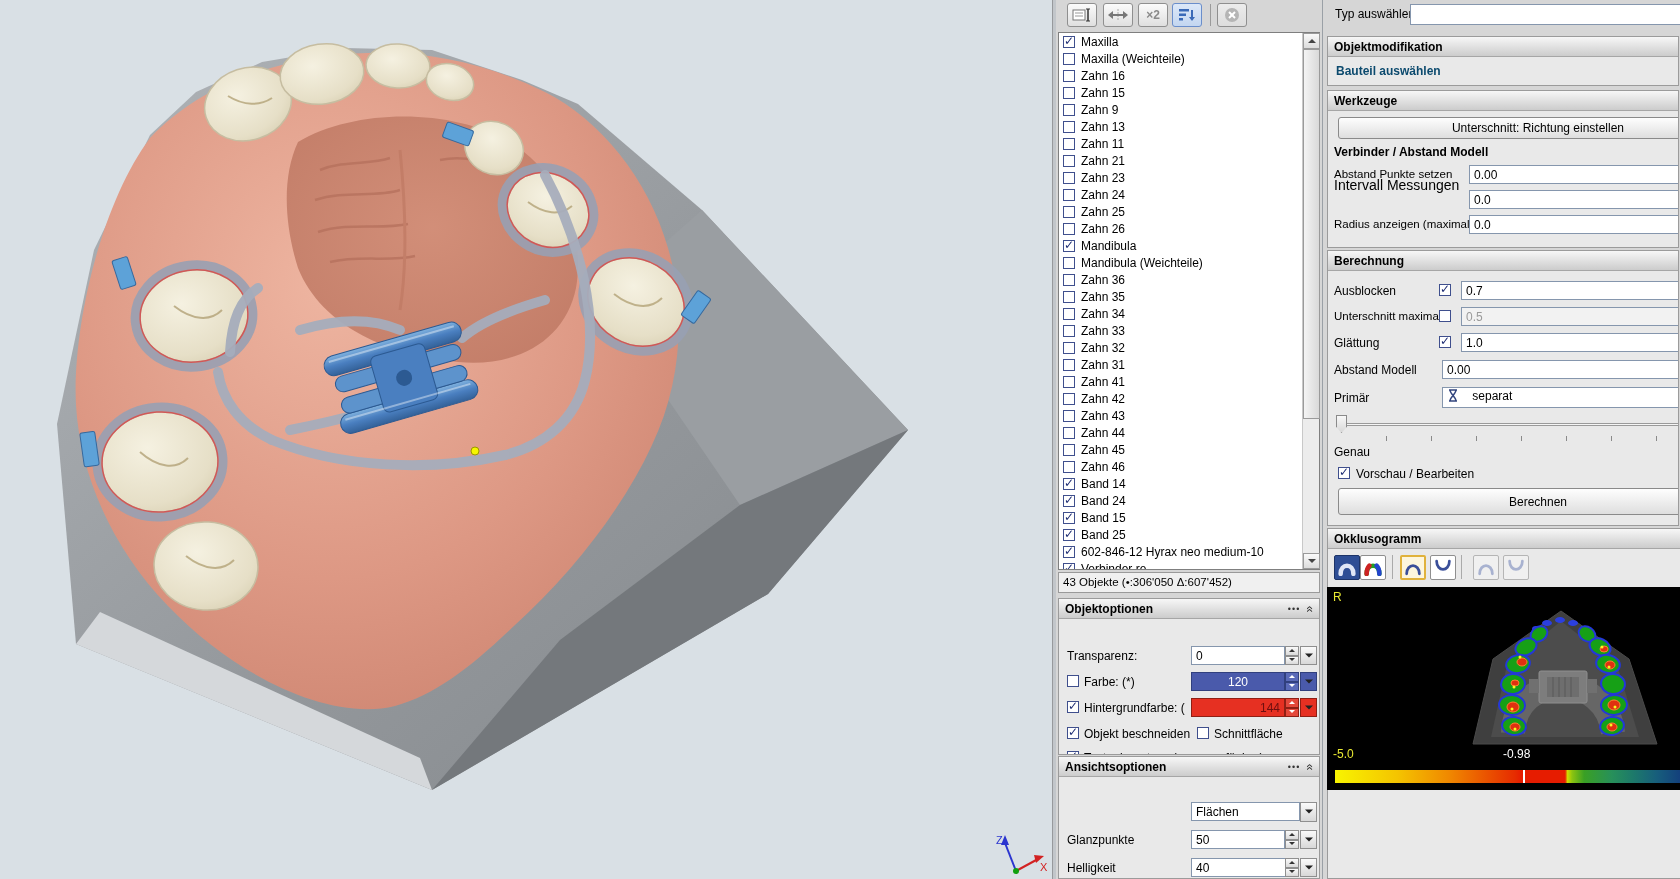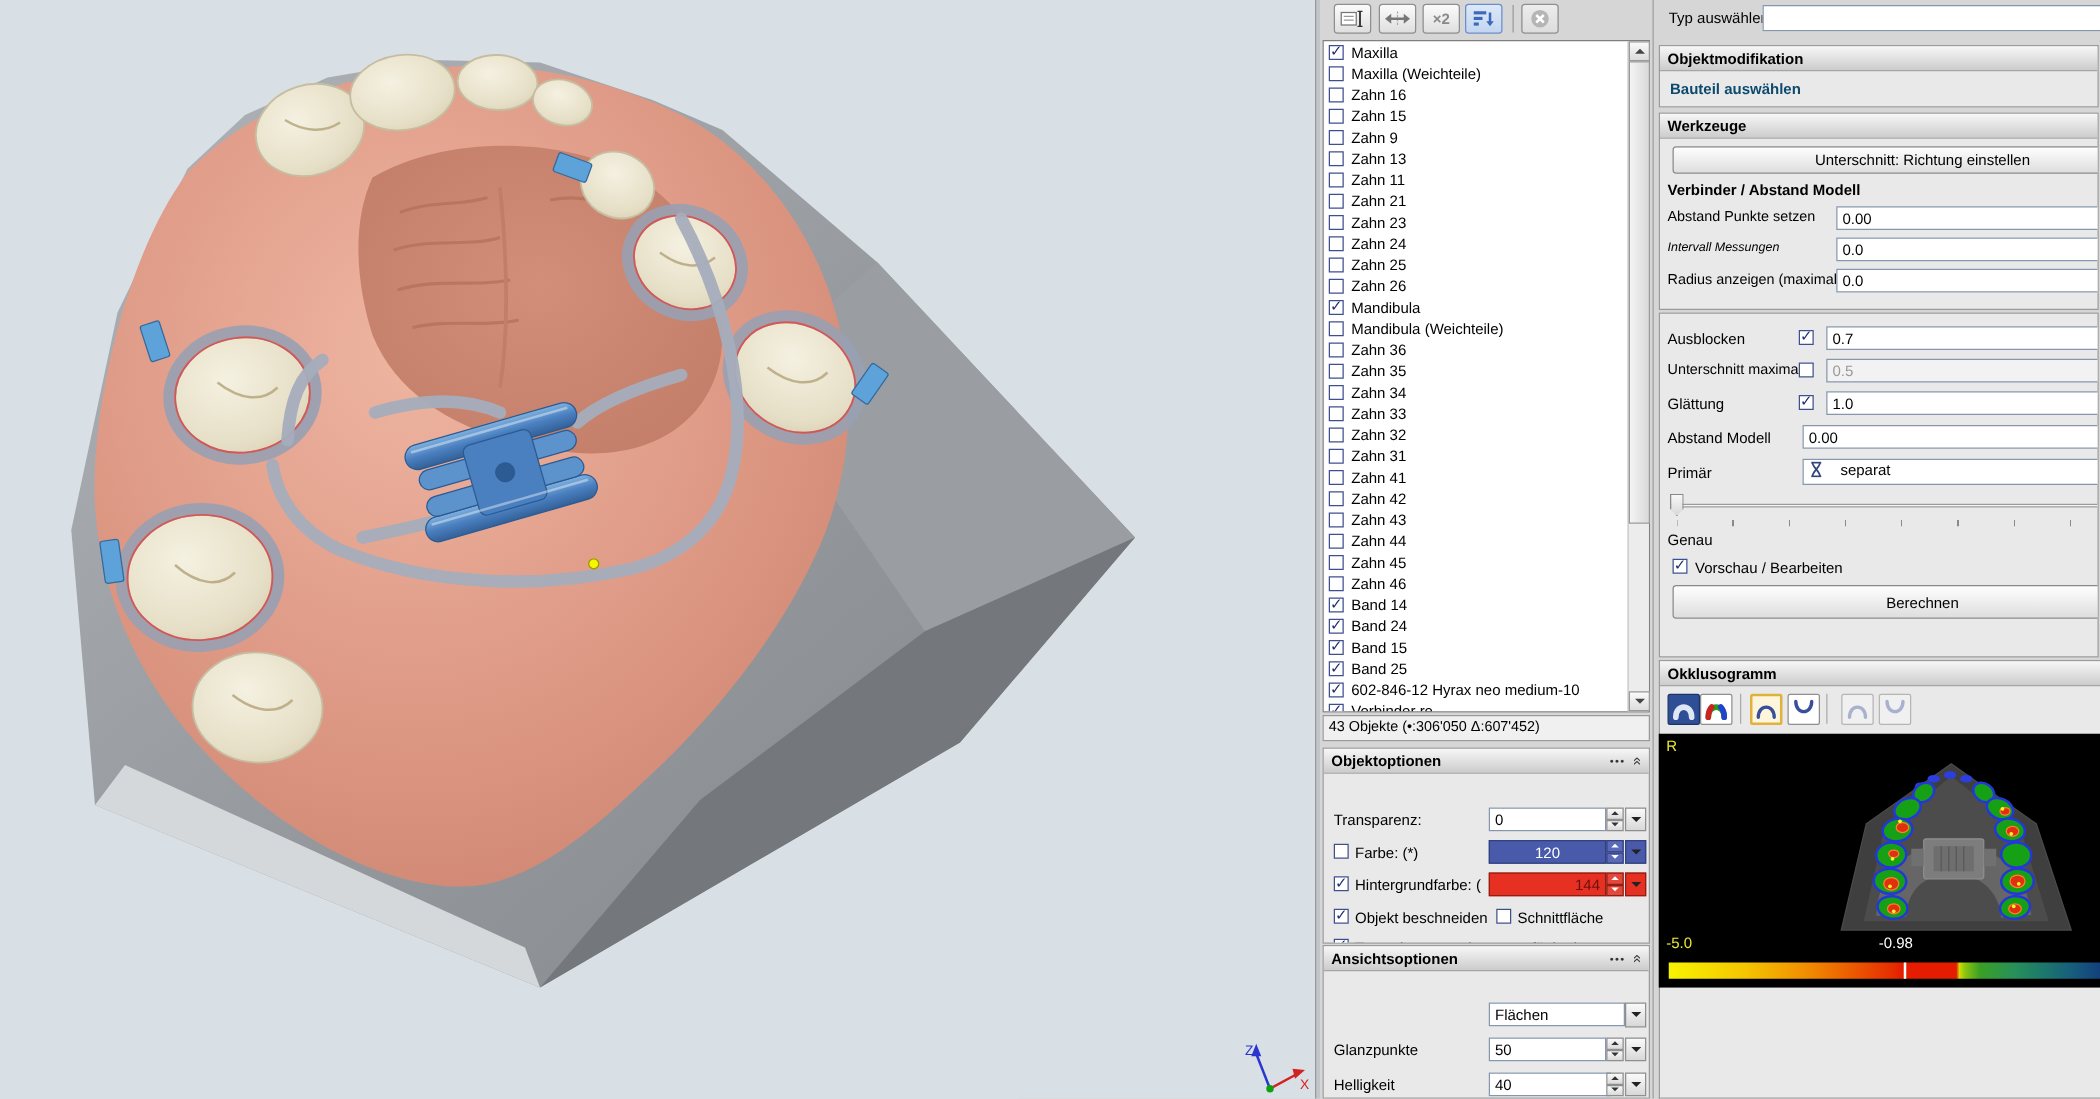--- a/index.html
+++ b/index.html
@@ -490,28 +490,31 @@
 
     <div class="panel" style="left:4px;top:90px;width:352px;height:158px;">
       <div class="phdr">
         <span>Werkzeuge</span>
       </div>
       <div style="position:relative;height:136px;">
         <button class="btn" style="position:absolute;left:10px;top:6px;width:400px;height:22px;">Unterschnitt: Richtung einstellen</button>
         <span class="rowlab bold" style="left:6px;top:34px;">Verbinder / Abstand Modell</span>
         <span class="rowlab" style="left:6px;top:57px;font-size:11.5px;">Abstand Punkte setzen</span>
         <input class="tb" style="left: 141px; top: 54px; width: 400px;" readonly="" value="0.00">
-        <span class="rowlab" style="left:6px;top:82px;font-size:10px;font-style:italic;">Intervall Messungen</span>
+        <span class="rowlab" style="left:6px;top:66px;font-size:14px;">Intervall Messungen</span>
         <input class="tb" style="left: 141px; top: 79px; width: 400px;" readonly="" value="0.0">
         <span class="rowlab" style="left:6px;top:107px;font-size:11.5px;">Radius anzeigen (maximal)</span>
         <input class="tb" style="left: 141px; top: 104px; width: 400px;" readonly="" value="0.0">
       </div>
     </div>
 
     <div class="panel" style="left:4px;top:250px;width:352px;height:276px;">
+      <div class="phdr">
+        <span>Berechnung</span>
+      </div>
       <div style="position:relative;height:255px;">
         <span class="rowlab" style="left:6px;top:13px;">Ausblocken</span>
         <span class="cb13 on" style="position:absolute;left:111px;top:13px;"></span>
         <input class="tb" style="left: 133px; top: 10px; width: 400px;" readonly="" value="0.7">
 
         <span class="rowlab" style="left:6px;top:39px;font-size:11.5px;">Unterschnitt maximal</span>
         <span class="cb13" style="position:absolute;left:111px;top:39px;"></span>
         <input class="tb grayed" style="left: 133px; top: 36px; width: 400px;" readonly="" value="0.5">
 
         <span class="rowlab" style="left:6px;top:65px;">Glättung</span>

